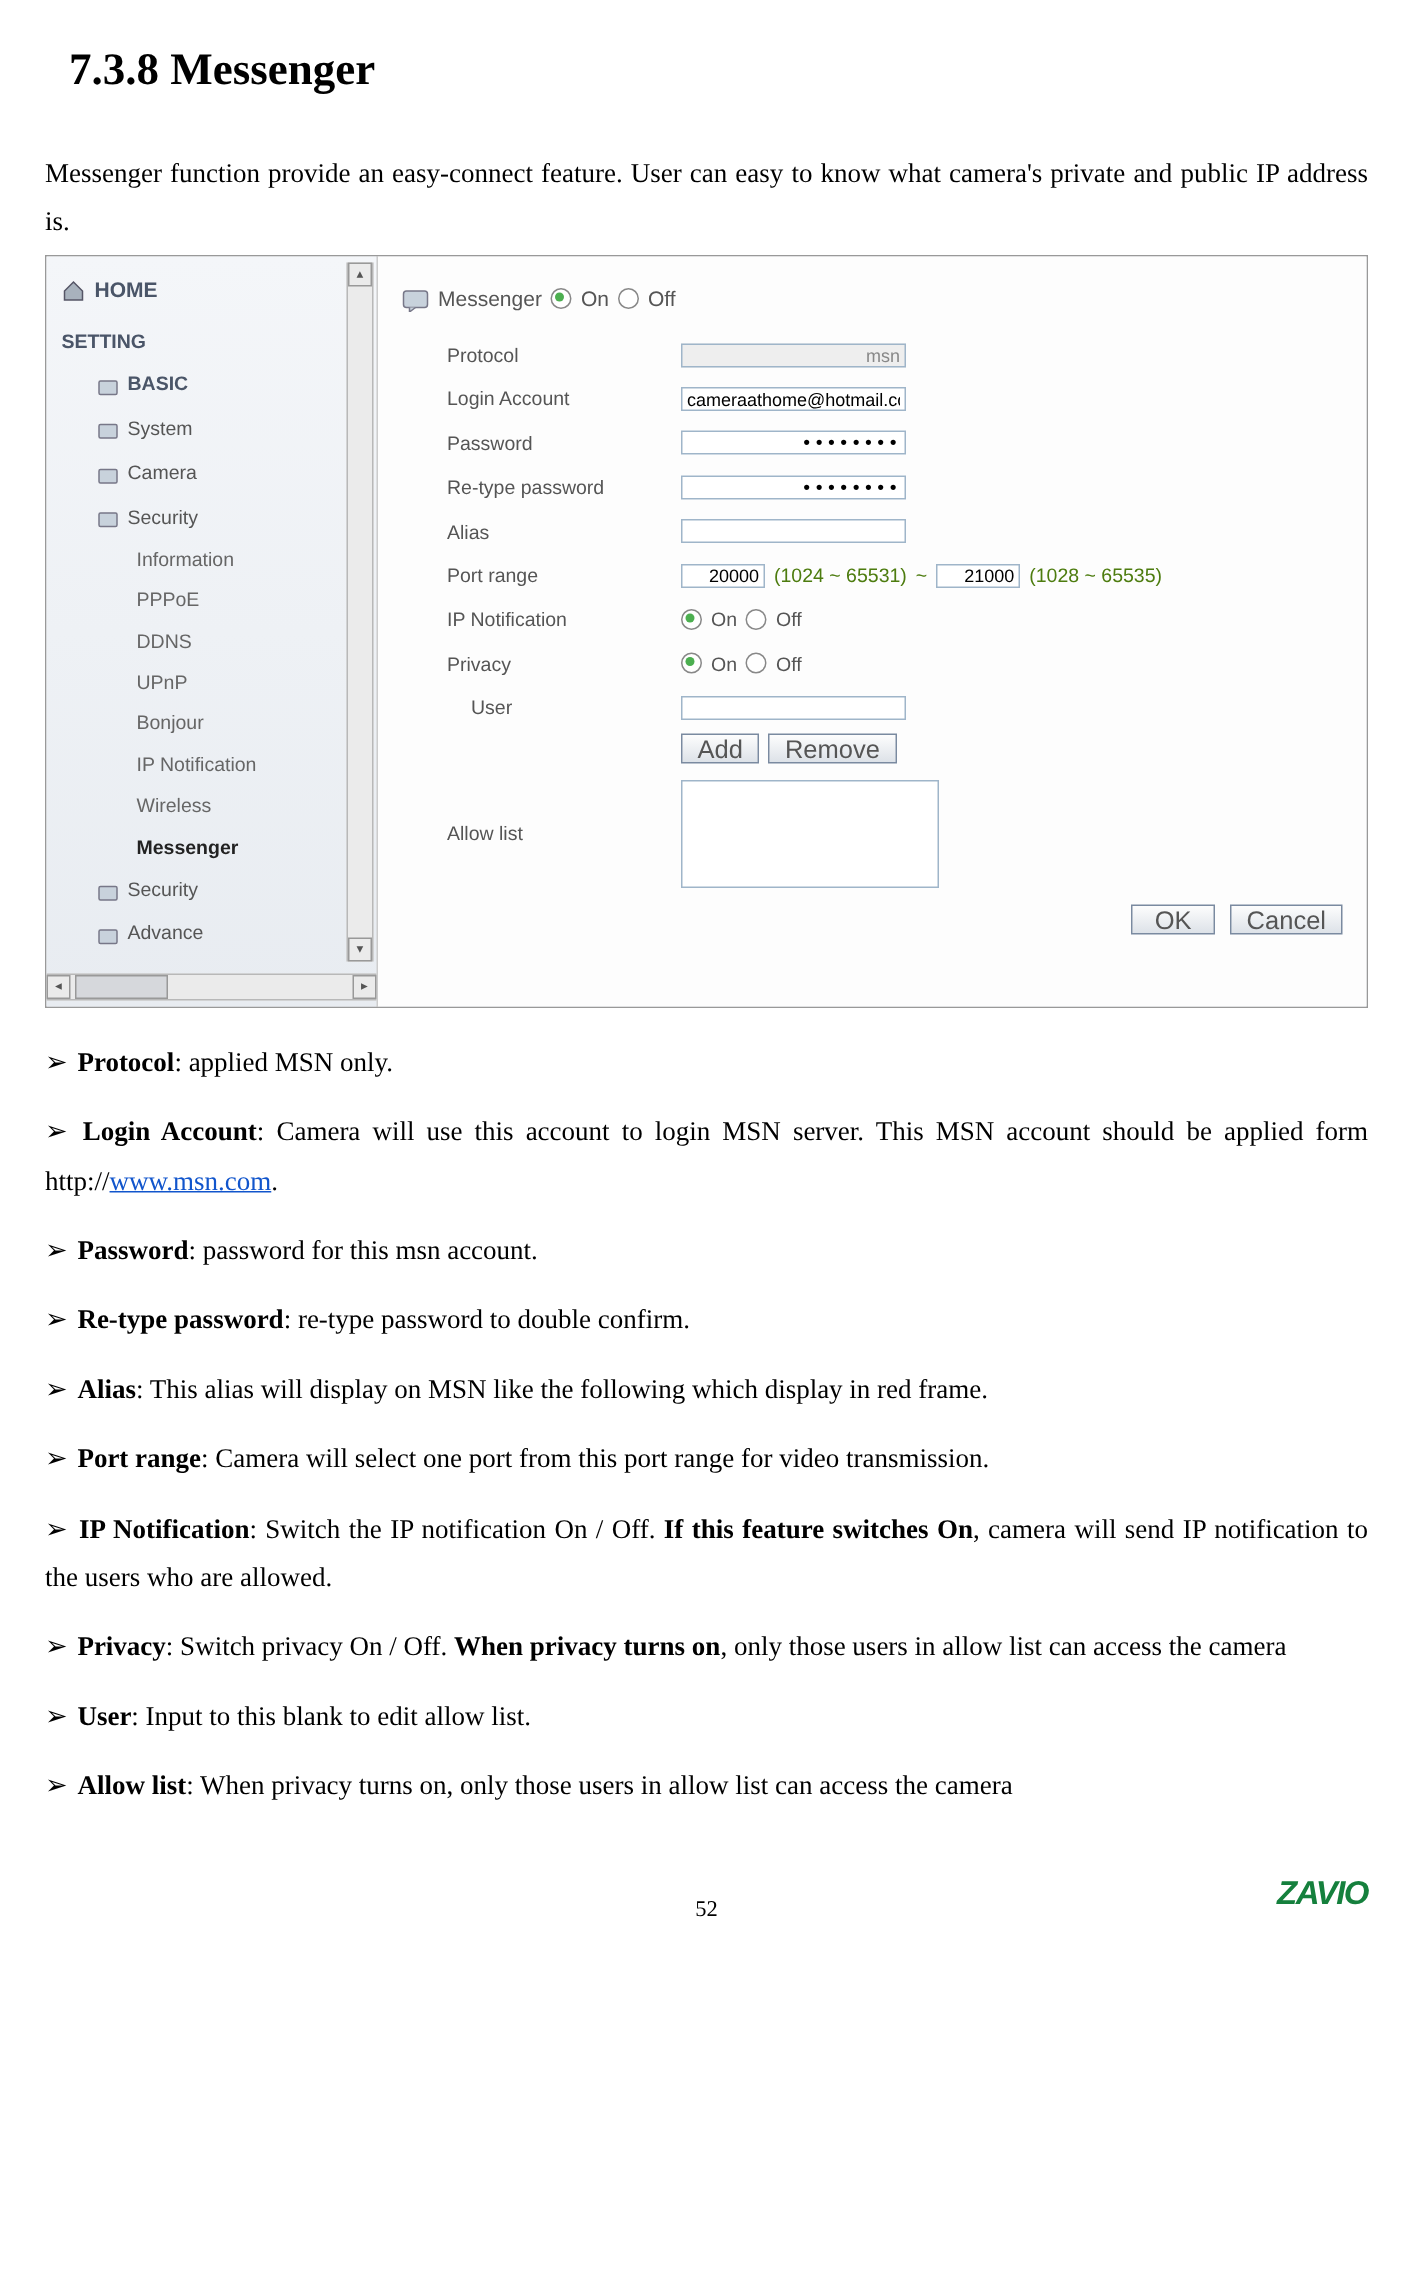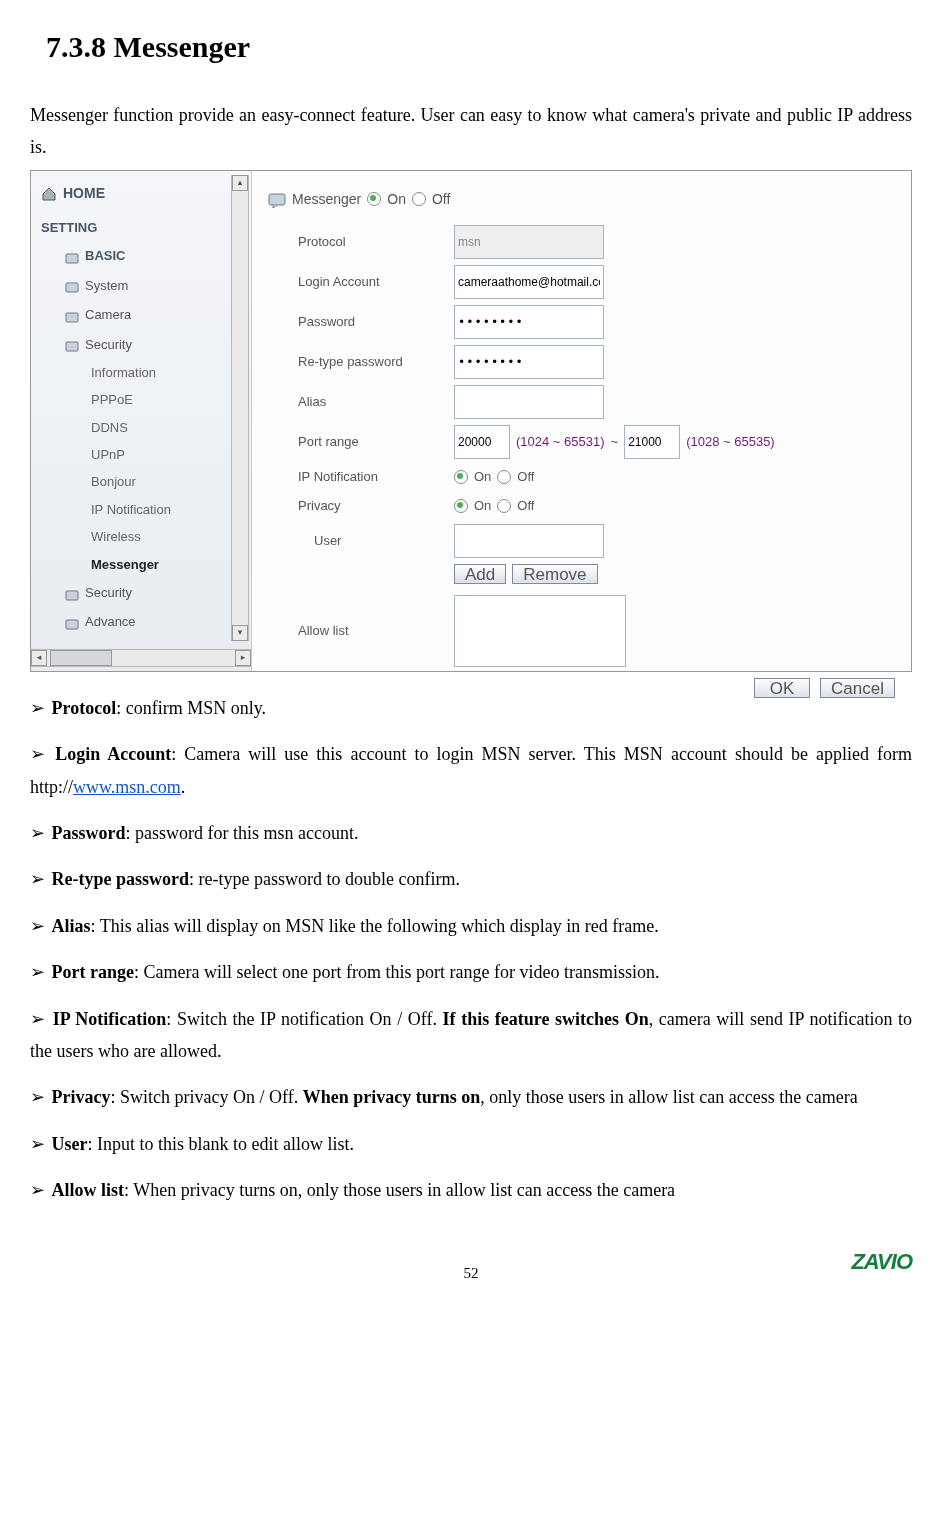--- a/index.html
+++ b/index.html
@@ -147,26 +147,26 @@
   }
   .radio.checked::after {
     content:"";position:absolute;left:2px;top:2px;width:6px;height:6px;background:#4caf50;border-radius:50%;
   }
   .form-row {
     display:flex;align-items:center;gap:6px;padding:3px 0 3px 30px;
   }
   .form-row .lbl {width:150px;}
   .form-row.indent .lbl {width:134px;margin-left:16px;}
   .txt {
-    border:1px solid #9fb5c9;background:#fff;height:34px;width:150px;font-size:12px;padding:0 3px;box-sizing:border-box;
+    border:1px solid #9fb5c9;background:#fff;height:16px;width:150px;font-size:12px;padding:0 3px;box-sizing:border-box;text-align:right;
   }
   .txt.disabled {background:#eee;color:#888;}
   .pw {letter-spacing:1px;font-family:monospace;}
   .port {width:56px;}
-  .hint {color:#701a75;font-size:13px;}
+  .hint {color:#4d7c0f;font-size:13px;}
   .btn {
     background:linear-gradient(#fdfdfd,#dde2e8);border:1px solid #7a8aa0;
     font-size:17px;padding:1px 10px;min-width:46px;height:20px;text-align:center;
     display:inline-block;line-height:17px;box-sizing:border-box;
   }
   .listbox {
     border:1px solid #9fb5c9;background:#fff;width:170px;height:70px;
   }
   .bullets {
     margin-top:20px;
@@ -347,21 +347,21 @@
     </div>
     <div class="form-row" style="justify-content:flex-end;padding-left:200px;gap:10px;padding-top:8px;">
       <span class="btn" style="min-width:56px">OK</span>
       <span class="btn" style="min-width:56px">Cancel</span>
     </div>
   </div>
 </div>
 
 <div class="bullets">
   <div class="bullet-item">
-    <span class="tri">➢</span> <span class="bold">Protocol</span><span>: confirm MSN only.</span>
+    <span class="tri">➢</span> <span class="bold">Protocol</span><span>: applied MSN only.</span>
   </div>
   <div class="bullet-item">
     <span class="tri">➢</span> <span class="bold">Login Account</span><span>: Camera will use this account to login MSN server. This MSN account should be applied form http://</span><a class="link">www.msn.com</a><span>.</span>
   </div>
   <div class="bullet-item">
     <span class="tri">➢</span> <span class="bold">Password</span><span>: password for this msn account.</span>
   </div>
   <div class="bullet-item">
     <span class="tri">➢</span> <span class="bold">Re-type password</span><span>: re-type password to double confirm.</span>
   </div>

